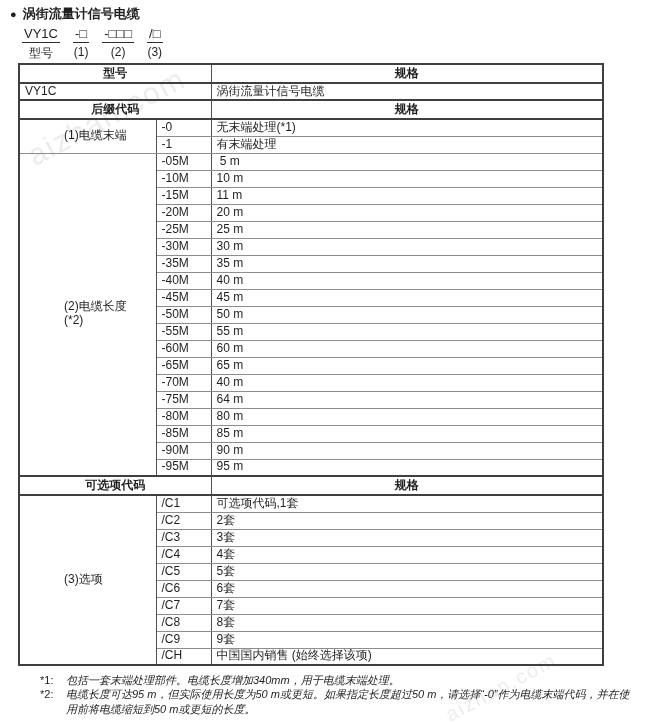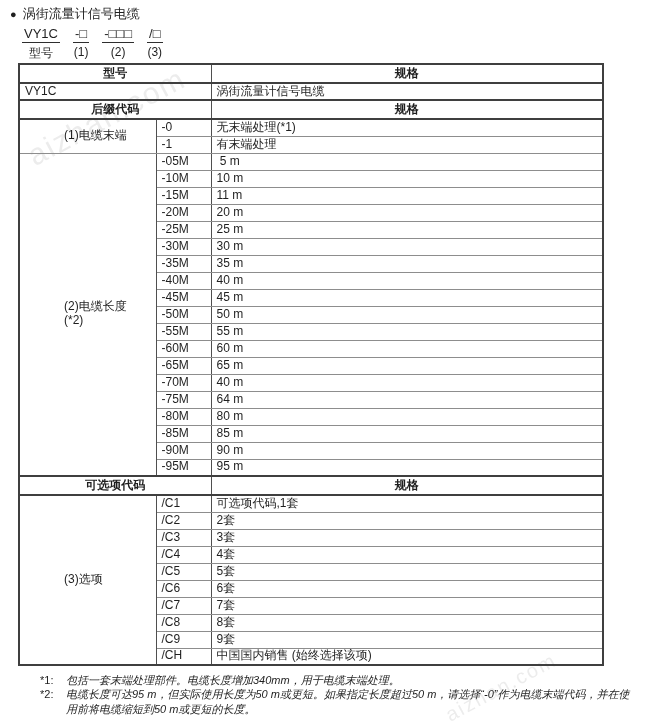--- a/index.html
+++ b/index.html
@@ -18,21 +18,21 @@
     pointer-events: none;
     letter-spacing: 2px;
     z-index: 0;
     font-size: 30px;
   }
   #wm1 { left: 20px; top: 100px; }
   #wm2 { left: 440px; top: 676px; font-size: 20px; }
 
   .doc-title {
     position: absolute; left: 10px; top: 5px;
-    font-size: 13px; font-weight: normal; z-index: 1;
+    font-size: 13px; font-weight: bold; z-index: 1;
   }
   .doc-title .bullet { font-size: 11px; margin-right: 6px; }
 
   .model-code {
     position: absolute; left: 22px; top: 26px;
     display: flex; gap: 13px; z-index: 1;
   }
   .mc-seg { text-align: center; }
   .mc-code {
     display: block;

